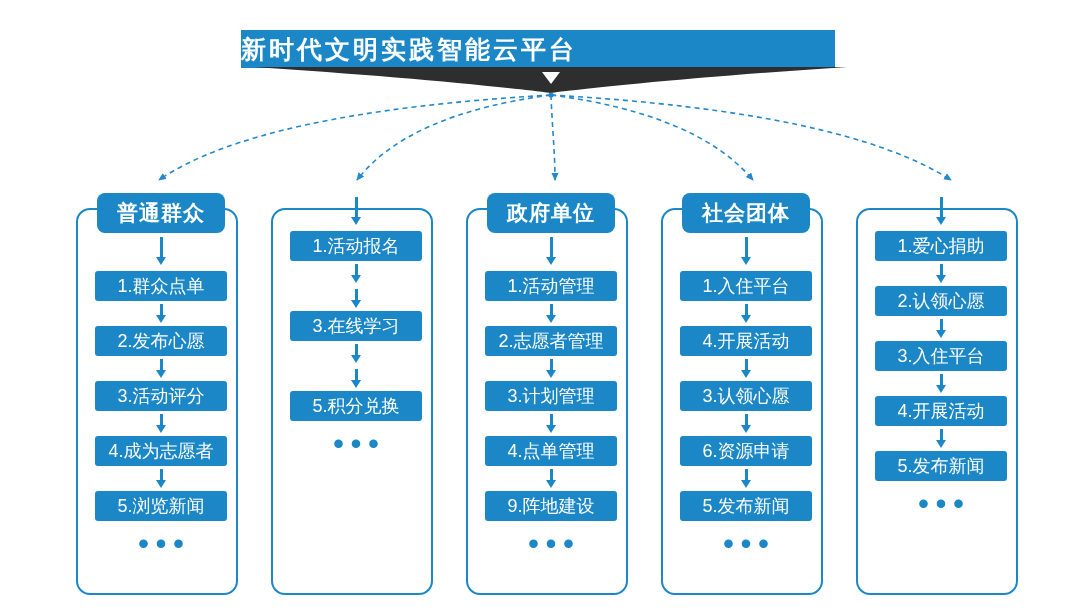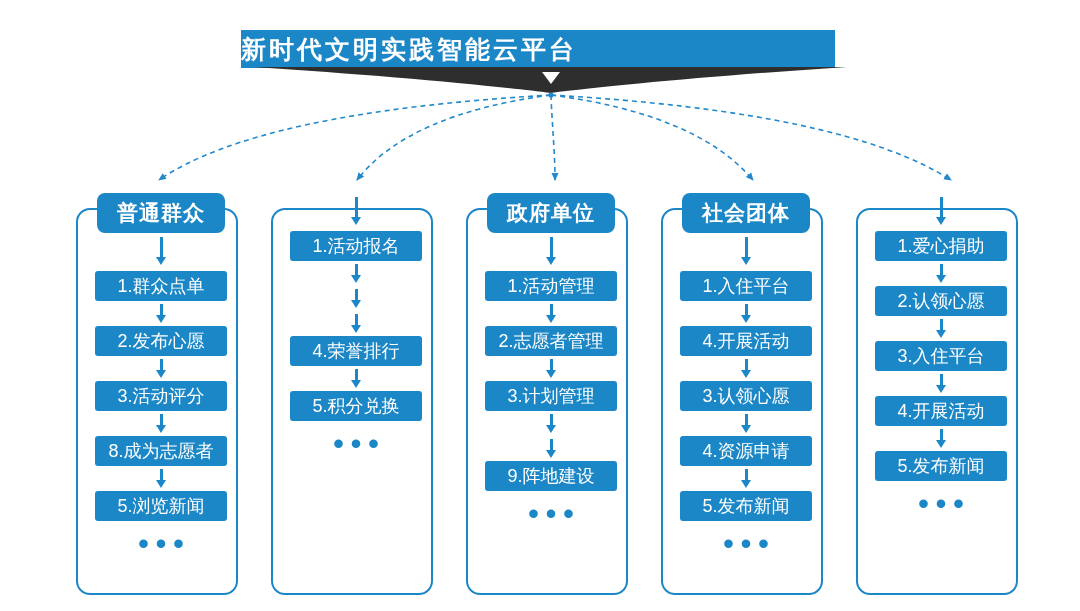--- a/index.html
+++ b/index.html
@@ -105,21 +105,21 @@
       <div class="step-box">2.发布心愿</div>
       <div class="arrow arrow-sm">
           <div class="shaft"></div>
           <div class="head"></div>
         </div>
       <div class="step-box">3.活动评分</div>
       <div class="arrow arrow-sm">
           <div class="shaft"></div>
           <div class="head"></div>
         </div>
-      <div class="step-box">8.成为志愿者</div>
+      <div class="step-box">4.成为志愿者</div>
       <div class="arrow arrow-sm">
           <div class="shaft"></div>
           <div class="head"></div>
         </div>
       <div class="step-box">5.浏览新闻</div>
       <div class="ellipsis">•••</div>
     </div>
 
     <div class="column">
       <div class="column-frame"></div>
@@ -129,25 +129,25 @@
         </div>
       <div class="step-box">1.活动报名</div>
       <div class="arrow arrow-sm">
           <div class="shaft"></div>
           <div class="head"></div>
         </div>
       <div class="arrow arrow-sm">
           <div class="shaft"></div>
           <div class="head"></div>
         </div>
-      <div class="arrow arrow-sm">
-          <div class="shaft"></div>
-          <div class="head"></div>
-        </div>
-      <div class="step-box">4.荣誉排行</div>
+      <div class="step-box">3.在线学习</div>
+      <div class="arrow arrow-sm">
+          <div class="shaft"></div>
+          <div class="head"></div>
+        </div>
       <div class="arrow arrow-sm">
           <div class="shaft"></div>
           <div class="head"></div>
         </div>
       <div class="step-box">5.积分兑换</div>
       <div class="ellipsis">•••</div>
     </div>
 
     <div class="column">
       <div class="column-frame"></div>
@@ -164,20 +164,21 @@
       <div class="step-box">2.志愿者管理</div>
       <div class="arrow arrow-sm">
           <div class="shaft"></div>
           <div class="head"></div>
         </div>
       <div class="step-box">3.计划管理</div>
       <div class="arrow arrow-sm">
           <div class="shaft"></div>
           <div class="head"></div>
         </div>
+      <div class="step-box">4.点单管理</div>
       <div class="arrow arrow-sm">
           <div class="shaft"></div>
           <div class="head"></div>
         </div>
       <div class="step-box">9.阵地建设</div>
       <div class="ellipsis">•••</div>
     </div>
 
     <div class="column">
       <div class="column-frame"></div>
@@ -194,21 +195,21 @@
       <div class="step-box">4.开展活动</div>
       <div class="arrow arrow-sm">
           <div class="shaft"></div>
           <div class="head"></div>
         </div>
       <div class="step-box">3.认领心愿</div>
       <div class="arrow arrow-sm">
           <div class="shaft"></div>
           <div class="head"></div>
         </div>
-      <div class="step-box">4.资源申请</div>
+      <div class="step-box">6.资源申请</div>
       <div class="arrow arrow-sm">
           <div class="shaft"></div>
           <div class="head"></div>
         </div>
       <div class="step-box">5.发布新闻</div>
       <div class="ellipsis">•••</div>
     </div>
 
     <div class="column">
       <div class="column-frame"></div>

